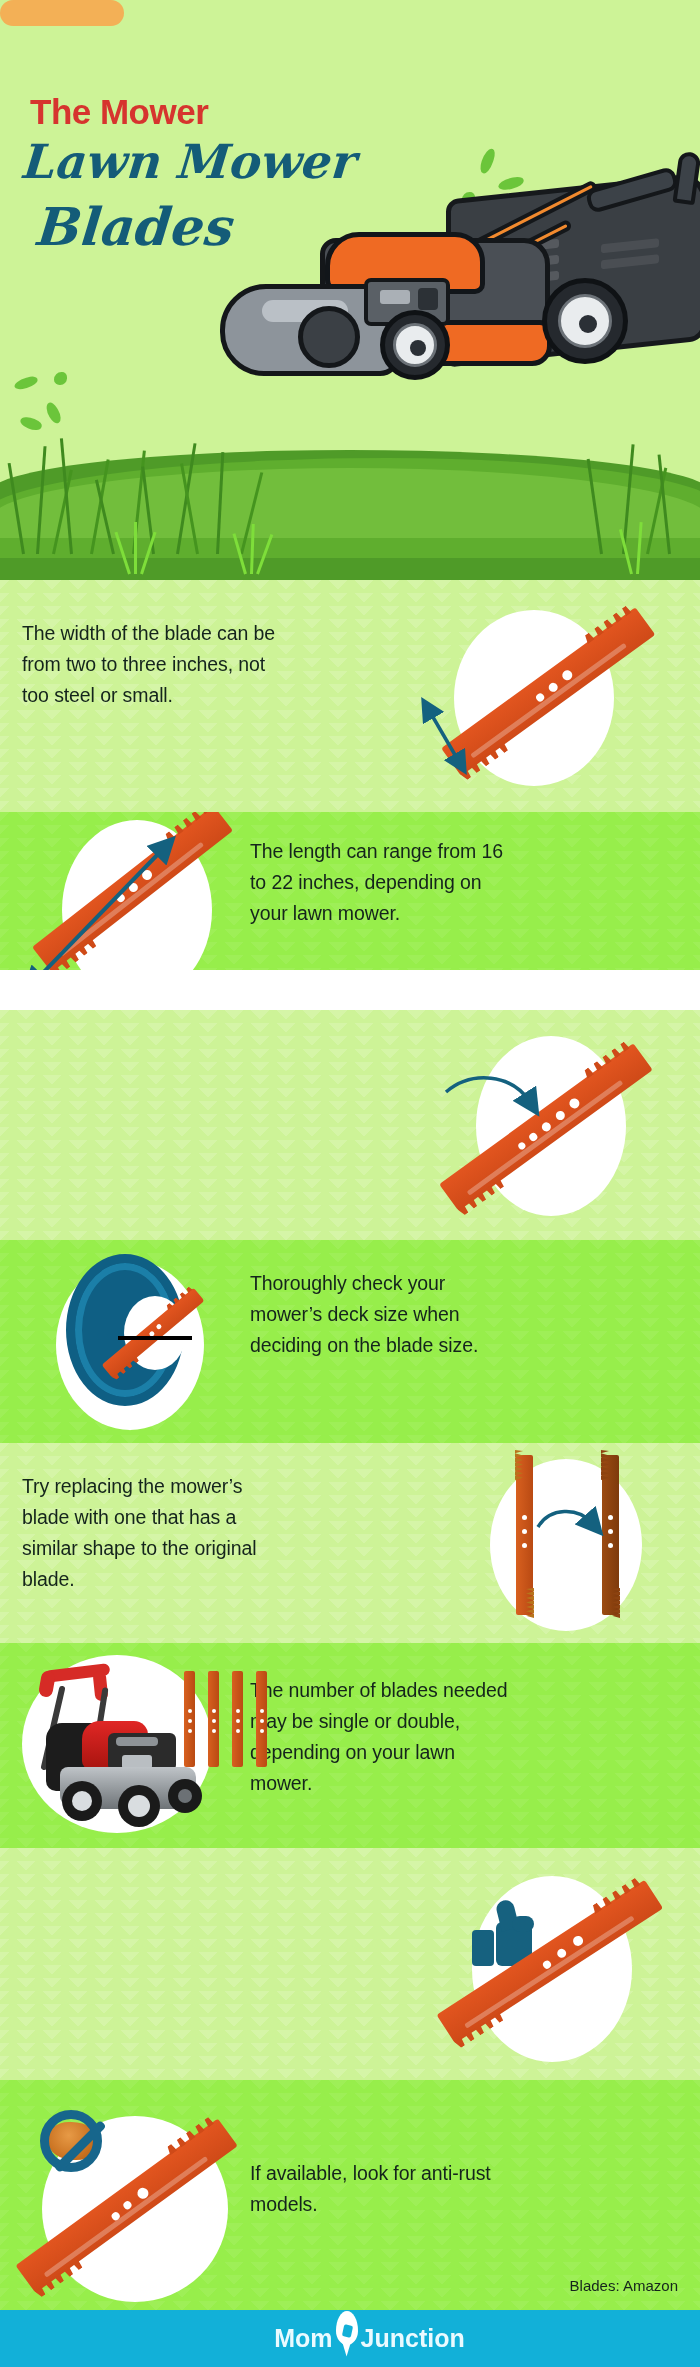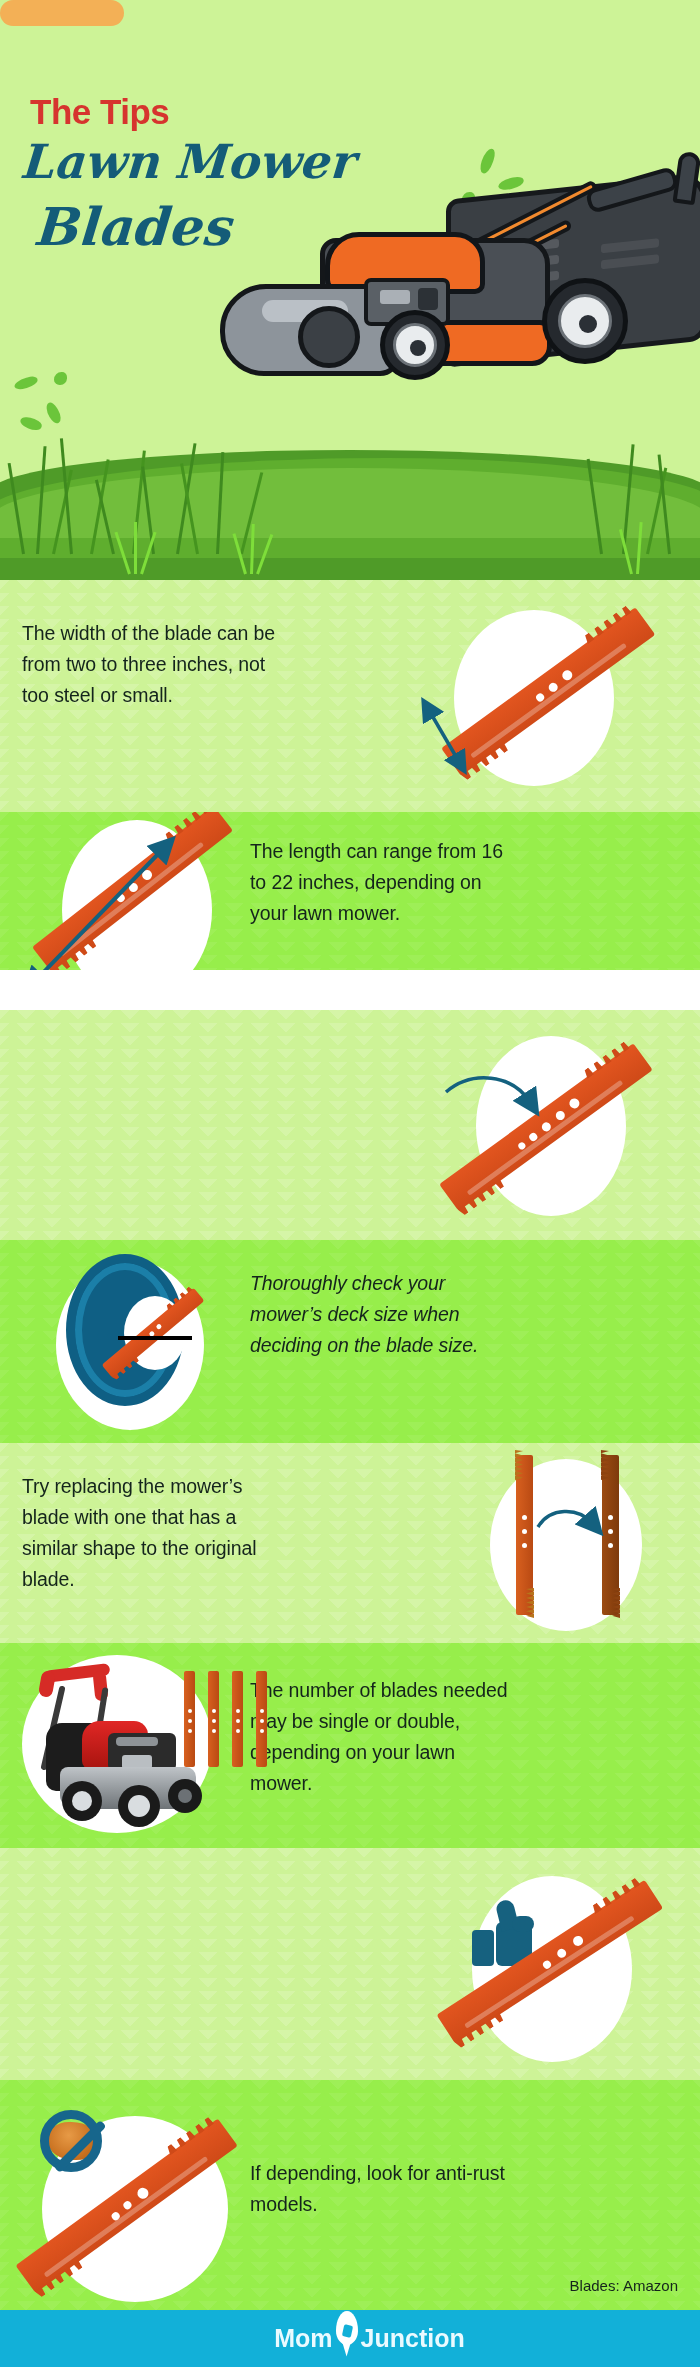--- a/index.html
+++ b/index.html
@@ -209,21 +209,21 @@
   }
 </style>
 </head>
 <body>
 
 <div class="infographic">
 
   <div class="header">
 
 
-    <div class="title-best">The Tips</div>
+    <div class="title-best">The Mower</div>
     <div class="title-script1">Lawn Mower</div>
     <div class="title-script2">Blades</div>
 
     <div class="splash" style="left:482px; top:148px; width:11px;  height:26px; transform:rotate(18deg);"></div>
     <div class="splash" style="left:498px; top:178px; width:26px; height:11px; transform:rotate(-12deg);"></div>
     <div class="splash" style="left:462px; top:192px; width:13px; height:13px;"></div>
     <div class="splash" style="left:484px; top:196px; width:12px; height:25px; transform:rotate(28deg);"></div>
 
     <div class="splash" style="left:14px; top:378px; width:24px; height:10px; transform:rotate(-16deg);"></div>
     <div class="splash" style="left:48px; top:402px; width:11px; height:22px; transform:rotate(-30deg);"></div>
@@ -375,21 +375,21 @@
         <defs>
             <marker id="a3e" markerWidth="8" markerHeight="8" refX="3" refY="4" orient="auto">
               <path d="M0,0 L8,4 L0,8 z" fill="#14617f"></path>
             </marker>
           </defs>
         <path d="M8,24 C34,2 74,6 92,34" fill="none" stroke="#14617f" stroke-width="3.5" marker-end="url(#a3e)"></path>
       </svg>
     </div>
   </div>
 
-  <div class="row bright" style="top:1240px; height:203px;font-style:italic;">
+  <div class="row bright" style="top:1240px; height:203px;">
     <div class="zigzag"></div>
     <div class="tip-text right" style="top:28px;">Thoroughly check your mower’s deck size when deciding on the blade size.</div>
     <div class="art left">
       <div class="disc" style="left:56px; top:20px; width:148px; height:170px;"></div>
       <div class="deck-ring" style="left:66px; top:14px; width:118px; height:152px;"></div>
       <div class="deck-center" style="left:124px; top:56px; width:62px; height:74px;"></div>
       <div class="blade-wrap" style="left:94px; top:84px; width:120px; height:20px; transform:rotate(-40deg);">
         <div class="blade" style="width:120px; height:17px;">
           <div class="hole" style="left:56px; top:6px; width:5px; height:5px;"></div>
           <div class="hole" style="left:66px; top:5px; width:5px; height:5px;"></div>
@@ -503,21 +503,21 @@
           <div class="shine" style="left:18px; top:23px; width:200px; height:5px;"></div>
           <div style="position:absolute; right:0; top:-7px; width:60px; height:9px; background:#cf4a18; clip-path:polygon(0 100%,5% 0,12% 0,14% 100%,22% 100%,24% 0,31% 0,33% 100%,41% 100%,43% 0,50% 0,52% 100%,60% 100%,62% 0,69% 0,71% 100%,79% 100%,81% 0,88% 0,90% 100%);"></div>
           <div style="position:absolute; left:0; bottom:-7px; width:60px; height:9px; background:#cf4a18; clip-path:polygon(0 0,5% 100%,12% 100%,14% 0,22% 0,24% 100%,31% 100%,33% 0,41% 0,43% 100%,50% 100%,52% 0,60% 0,62% 100%,69% 100%,71% 0,79% 0,81% 100%,88% 100%,90% 0);"></div>
         </div>
       </div>
     </div>
   </div>
 
   <div class="row bright" style="top:2080px; height:230px;">
     <div class="zigzag"></div>
-    <div class="tip-text right" style="top:78px;">If depending, look for anti-rust models.</div>
+    <div class="tip-text right" style="top:78px;">If available, look for anti-rust models.</div>
     <div class="art left">
       <div class="disc" style="left:42px; top:36px; width:186px; height:186px;"></div>
 
       <div class="blade-wrap" style="left:4px; top:108px; width:250px; height:42px; transform:rotate(-36deg);">
         <div class="blade" style="width:250px; height:34px;">
           <div class="hole" style="left:106px; top:15px; width:8px;  height:8px;"></div>
           <div class="hole" style="left:122px; top:13px; width:8px;  height:8px;"></div>
           <div class="hole" style="left:140px; top:11px; width:11px; height:11px;"></div>
           <div class="shine" style="left:18px; top:23px; width:200px; height:5px;"></div>
           <div style="position:absolute; right:0; top:-7px; width:60px; height:9px; background:#cf4a18; clip-path:polygon(0 100%,5% 0,12% 0,14% 100%,22% 100%,24% 0,31% 0,33% 100%,41% 100%,43% 0,50% 0,52% 100%,60% 100%,62% 0,69% 0,71% 100%,79% 100%,81% 0,88% 0,90% 100%);"></div>

